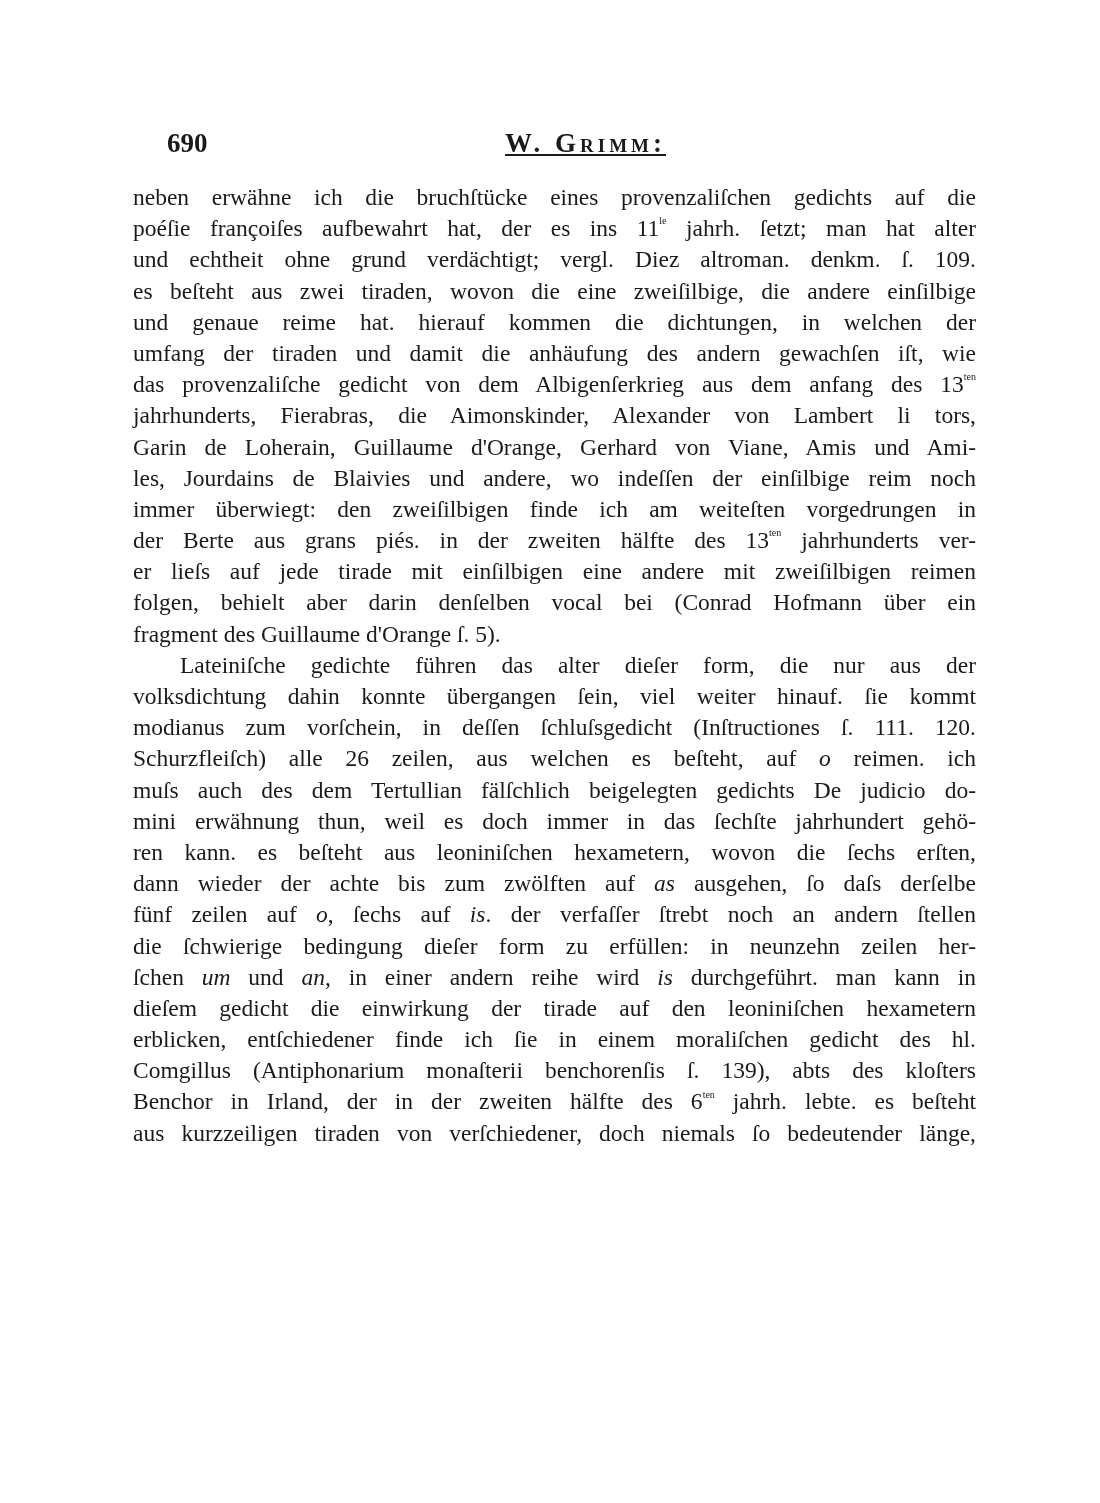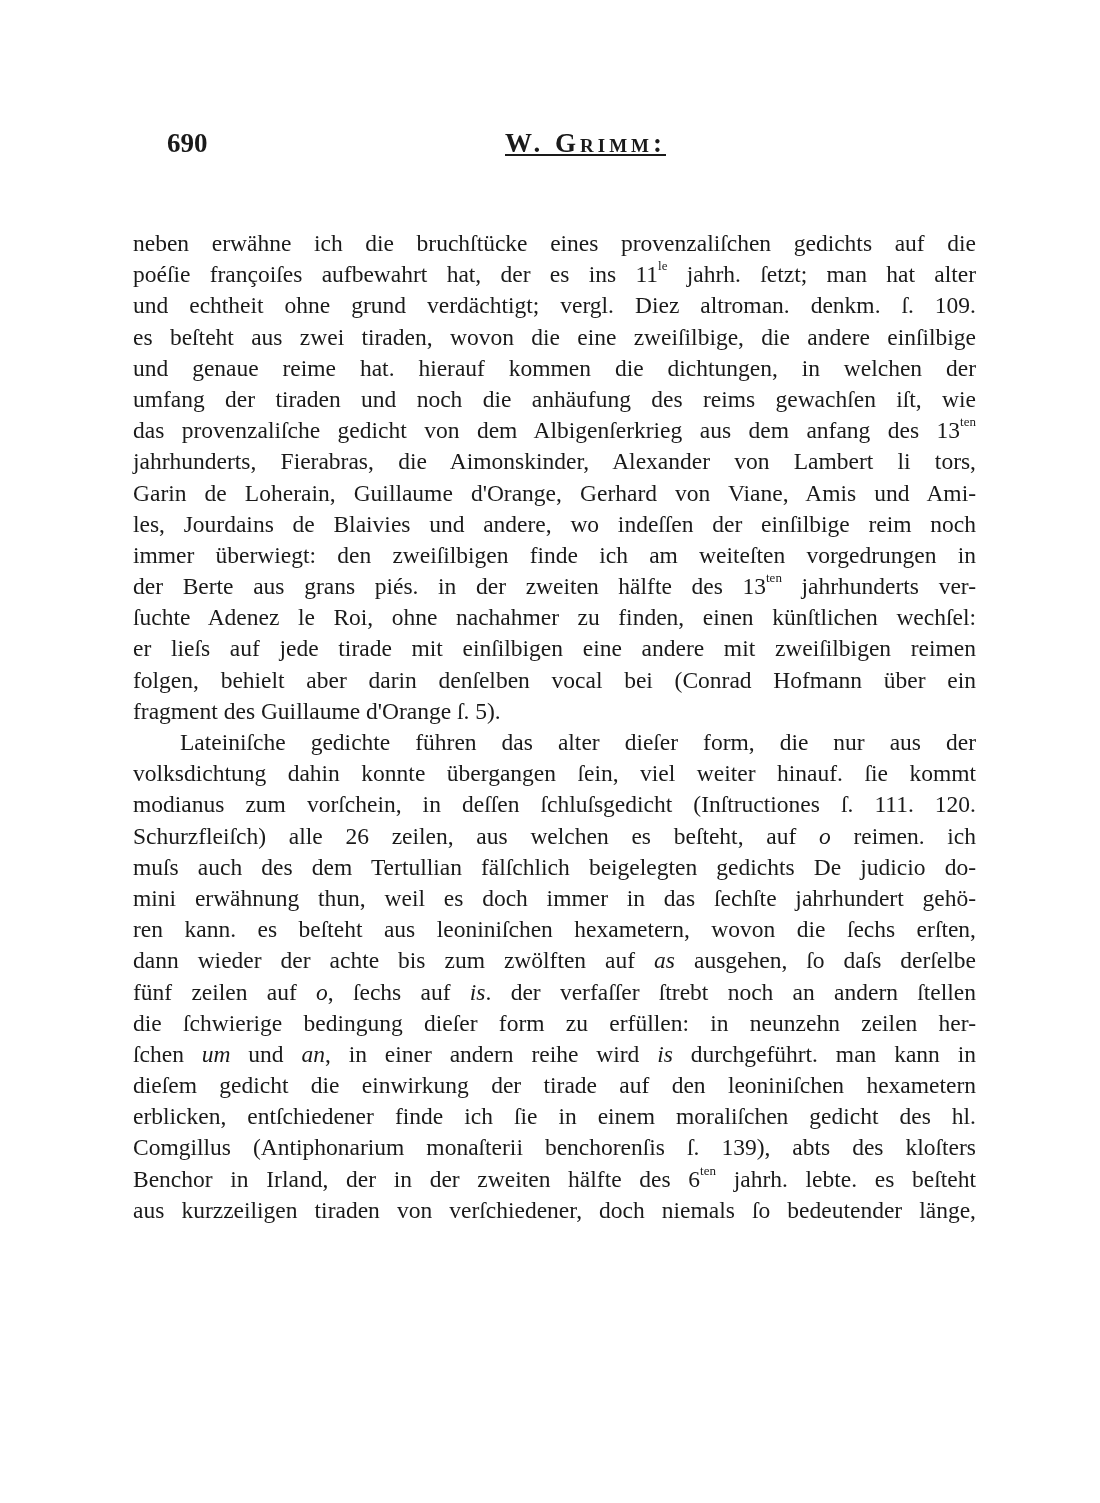--- a/index.html
+++ b/index.html
@@ -45,41 +45,40 @@
     font-weight: bold;
     font-variant: small-caps;
     letter-spacing: 4px;
     text-decoration: underline;
   }
   .body-text {
     position: absolute;
     left: 133px;
     top: 182px;
     width: 843px;
-    margin-top: 46px;
   }
   .line {
     display: block;
     height: 31.2px;
     line-height: 31.2px;
     font-size: 23.5px;
     white-space: nowrap;
     text-align: justify;
     text-align-last: justify;
     overflow: visible;
   }
   .line.last {
     text-align-last: left;
   }
   .line.indent {
     padding-left: 47px;
   }
   .it { font-style: italic; }
   .sup {
-    font-size: 13px;
+    font-size: 10px;
     vertical-align: super;
     line-height: 0;
     position: relative;
     top: -3px;
   }
 </style>
 </head>
 <body>
 
 <div class="page">
@@ -87,28 +86,27 @@
     <span class="page-number">690</span>
     <span class="running-title">W. Grimm:</span>
   </div>
   <div class="body-text" id="body-text">
       <div>
         <span class="line"><span>neben erwähne ich die bruchſtücke eines provenzaliſchen gedichts auf die</span></span>
         <span class="line"><span>poéſie françoiſes aufbewahrt hat, der es ins 11</span><span class="sup">le</span><span> jahrh. ſetzt; man hat alter</span></span>
         <span class="line"><span>und echtheit ohne grund verdächtigt; vergl. Diez altroman. denkm. ſ. 109.</span></span>
         <span class="line"><span>es beſteht aus zwei tiraden, wovon die eine zweiſilbige, die andere einſilbige</span></span>
         <span class="line"><span>und genaue reime hat.  hierauf kommen die dichtungen, in welchen der</span></span>
-        <span class="line"><span>umfang der tiraden und noch die anhäufung des reims gewachſen iſt, wie</span></span>
+        <span class="line"><span>umfang der tiraden und damit die anhäufung des andern gewachſen iſt, wie</span></span>
         <span class="line"><span>das provenzaliſche gedicht von dem Albigenſerkrieg aus dem anfang des 13</span><span class="sup">ten</span></span>
         <span class="line"><span>jahrhunderts, Fierabras, die Aimonskinder, Alexander von Lambert li tors,</span></span>
         <span class="line"><span>Garin de Loherain, Guillaume d'Orange, Gerhard von Viane, Amis und Ami-</span></span>
         <span class="line"><span>les, Jourdains de Blaivies und andere, wo indeſſen der einſilbige reim noch</span></span>
         <span class="line"><span>immer überwiegt: den zweiſilbigen finde ich am weiteſten vorgedrungen in</span></span>
         <span class="line"><span>der Berte aus grans piés.  in der zweiten hälfte des 13</span><span class="sup">ten</span><span> jahrhunderts ver-</span></span>
-        <span class="line"><span>ſuchte Adenez le Roi, ohne nachahmer zu finden, einen künſtlichen wechſel:</span></span>
         <span class="line"><span>er lieſs auf jede tirade mit einſilbigen eine andere mit zweiſilbigen reimen</span></span>
         <span class="line"><span>folgen, behielt aber darin denſelben vocal bei (Conrad Hofmann über ein</span></span>
         <span class="line last"><span>fragment des Guillaume d'Orange ſ. 5).</span></span>
       </div>
       <div>
         <span class="line indent"><span>Lateiniſche gedichte führen das alter dieſer form, die nur aus der</span></span>
         <span class="line"><span>volksdichtung dahin konnte übergangen ſein, viel weiter hinauf.  ſie kommt</span></span>
         <span class="line"><span>modianus zum vorſchein, in deſſen ſchluſsgedicht (Inſtructiones ſ. 111. 120.</span></span>
         <span class="line"><span>Schurzfleiſch) alle 26 zeilen, aus welchen es beſteht, auf </span><span class="it">o</span><span> reimen.  ich</span></span>
         <span class="line"><span>muſs auch des dem Tertullian fälſchlich beigelegten gedichts De judicio do-</span></span>

